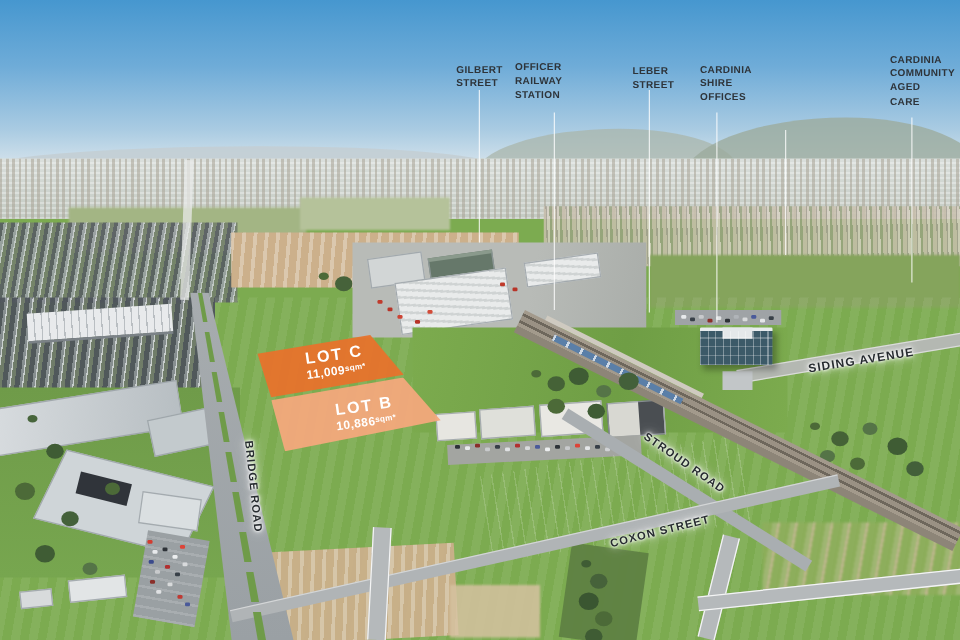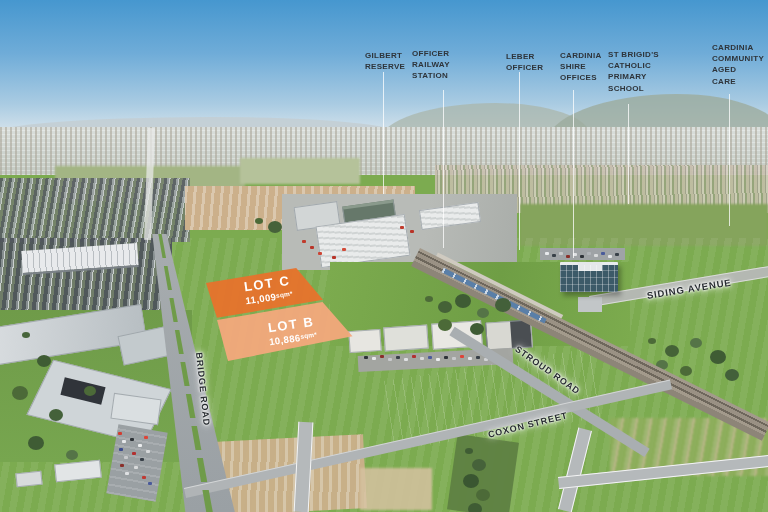--- a/index.html
+++ b/index.html
@@ -162,33 +162,29 @@
   </div>
 
   <div class="leader" style="left:383px;top:72px;height:122px;"></div>
   <div class="leader" style="left:443px;top:90px;height:158px;"></div>
   <div class="leader" style="left:519px;top:72px;height:178px;"></div>
   <div class="leader" style="left:573px;top:90px;height:168px;"></div>
   <div class="leader" style="left:628px;top:104px;height:100px;"></div>
   <div class="leader" style="left:729px;top:94px;height:132px;"></div>
 
   <div class="landmark" style="left:365px;top:50px;">GILBERT
-RESERVE</div>
+STREET</div>
   <div class="landmark" style="left:412px;top:48px;">OFFICER
 RAILWAY
 STATION</div>
   <div class="landmark" style="left:506px;top:51px;">LEBER
-OFFICER</div>
+STREET</div>
   <div class="landmark" style="left:560px;top:50px;">CARDINIA
 SHIRE
 OFFICES</div>
-  <div class="landmark" style="left:608px;top:49px;">ST BRIGID'S
-CATHOLIC
-PRIMARY
-SCHOOL</div>
   <div class="landmark" style="left:712px;top:42px;">CARDINIA
 COMMUNITY
 AGED
 CARE</div>
 
   <div class="roadlabel" style="left:646px;top:290px;transform:rotate(-9deg);font-size:9.5px;">SIDING AVENUE</div>
   <div class="roadlabel" style="left:519px;top:344px;transform:rotate(35deg);">STROUD ROAD</div>
   <div class="roadlabel" style="left:204px;top:352px;transform:rotate(84deg);">BRIDGE ROAD</div>
   <div class="roadlabel" style="left:487px;top:430px;transform:rotate(-14deg);">COXON STREET</div>
 

